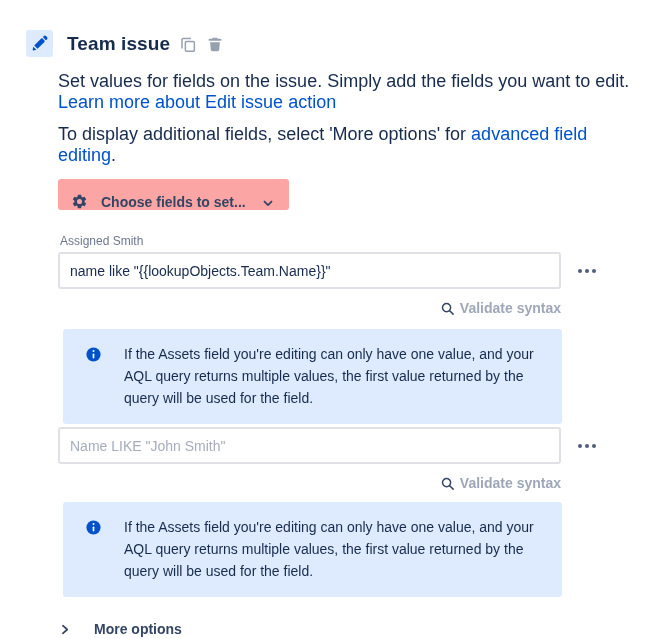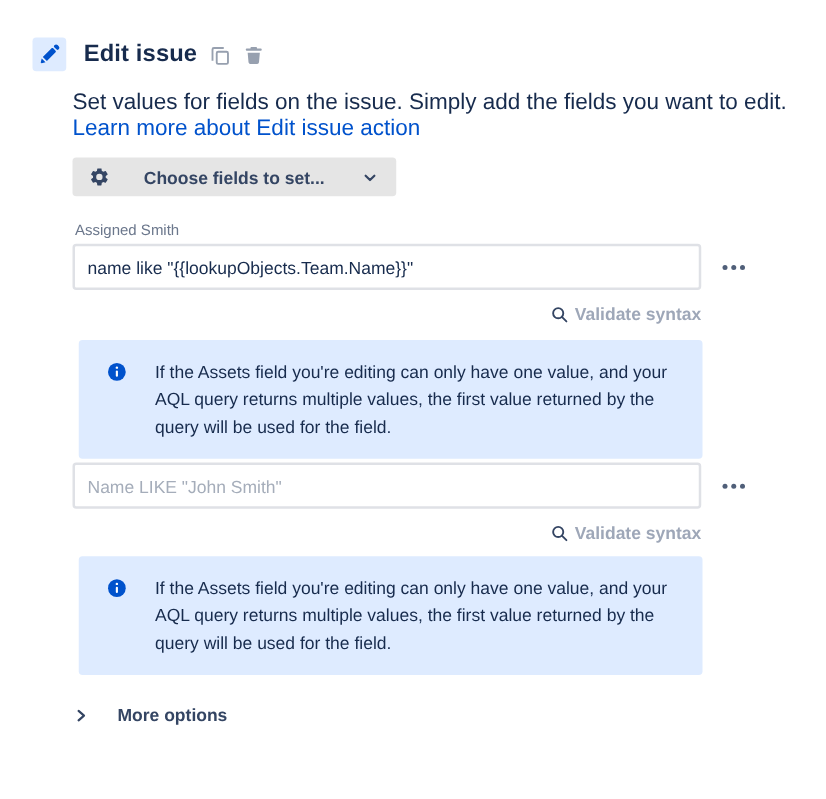--- a/index.html
+++ b/index.html
@@ -28,22 +28,22 @@
   
   .content { margin-left: 32px; }
 
   .para { margin-top: 14px; font-size: 18px; line-height: 21px; color: #172B4D; width: 592px; }
   .para.second { margin-top: 11px; }
   a.link { color: #0052CC; text-decoration: none; cursor: pointer; }
 
   
   .choose-btn {
     margin-top: 13px;
-    display: inline-flex; align-items: center; gap: 27px;
-    background: #e5e5e5; border: none; border-radius: 3px;
+    display: inline-flex; align-items: flex-end; gap: 13px;
+    background: #fca5a5; border: none; border-radius: 3px;
     height: 31px; padding: 0 14px 0 13px;
     font-family: "Liberation Sans", sans-serif;
     font-size: 14px; font-weight: bold; color: #344563; cursor: pointer;
   }
   .choose-btn .chev { margin-left: 2px; display: flex; }
 
   
   .field-label { margin-top: 20px; font-size: 12px; line-height: 15px; color: #6B778C; margin-left: 2px; }
   .field-label.second { margin-top: 13px; }
   .input-row { display: flex; align-items: center; margin-top: 3px; }
@@ -90,21 +90,21 @@
 <div class="page">
 
   <div class="header">
     <div class="icon-tile">
       <span>
         <svg width="17" height="17" viewBox="0 0 24 24">
           <path fill="#0052CC" d="M4.6 17.2l-1 4.1c-.1.6.4 1.1 1 1l4.1-1-4.1-4.1zm1.2-1.6l4.4 4.4 9.3-9.3c.5-.5.5-1.3 0-1.8L17 6.3c-.5-.5-1.3-.5-1.8 0l-9.4 9.3zm12.3-12.3c-.5.5-.5 1.3 0 1.8l2.6 2.6c.5.5 1.3.5 1.8 0l.4-.4c.9-.9.9-2.3 0-3.2l-1.2-1.2c-.9-.9-2.3-.9-3.2 0l-.4.4z" transform="translate(-1.5,-1.5) scale(1.05)"></path>
         </svg>
       </span>
     </div>
-    <div class="title">Edit issue</div>
+    <div class="title">Team issue</div>
     <span class="header-action">
       <span>
         <svg width="18" height="18" viewBox="0 0 24 24" fill="none" stroke="#97A0AF" stroke-width="2">
           <rect x="8.5" y="8.5" width="12" height="13" rx="1.5"></rect>
           <path d="M16 4.5H5.5A1.5 1.5 0 0 0 4 6v12"></path>
         </svg>
       </span>
     </span>
     <span class="header-action">
       <span>
@@ -115,20 +115,21 @@
       </span>
     </span>
   </div>
 
   <div class="content">
 
     
     <p class="para"><span>Set values for fields on the issue. Simply add the fields you want to edit.</span> <a class="link">Learn more about Edit issue action</a></p>
 
     
+    <p class="para second"><span>To display additional fields, select 'More options' for</span> <a class="link">advanced field editing</a><span>.</span></p>
 
     
     <button class="choose-btn">
       <span>
         <svg width="17" height="17" viewBox="0 0 24 24" fill="#344563">
           <path d="M19.14 12.94c.04-.3.06-.61.06-.94s-.02-.64-.07-.94l2.03-1.58a.49.49 0 0 0 .12-.61l-1.92-3.32a.49.49 0 0 0-.59-.22l-2.39.96a7.03 7.03 0 0 0-1.62-.94l-.36-2.54a.48.48 0 0 0-.48-.41h-3.84a.48.48 0 0 0-.47.41l-.36 2.54c-.59.24-1.13.57-1.62.94l-2.39-.96a.48.48 0 0 0-.59.22L2.74 8.87c-.12.21-.08.47.12.61l2.03 1.58c-.05.3-.09.63-.09.94s.02.64.07.94l-2.03 1.58a.49.49 0 0 0-.12.61l1.92 3.32c.12.22.37.29.59.22l2.39-.96c.5.38 1.03.7 1.62.94l.36 2.54c.05.24.24.41.48.41h3.84c.24 0 .44-.17.47-.41l.36-2.54c.59-.24 1.13-.56 1.62-.94l2.39.96c.22.08.47 0 .59-.22l1.92-3.32a.49.49 0 0 0-.12-.61l-2.01-1.58zM12 15.6A3.6 3.6 0 1 1 12 8.4a3.6 3.6 0 0 1 0 7.2z"></path>
         </svg>
       </span>
       <span>Choose fields to set...</span>
       <span class="chev">

